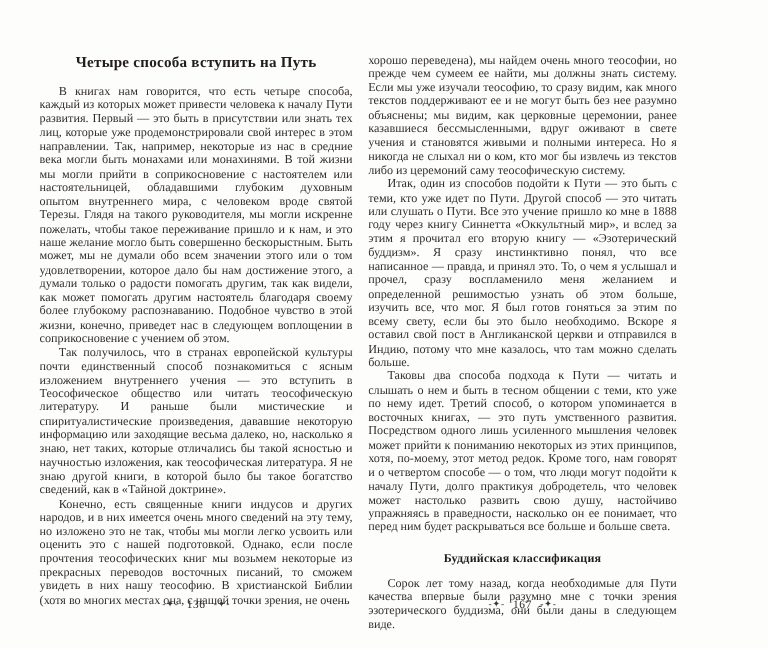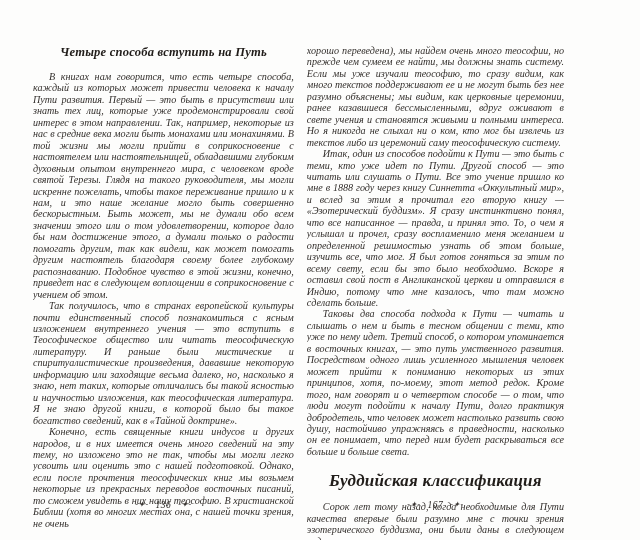--- a/index.html
+++ b/index.html
@@ -8,41 +8,40 @@
     background: #fdfdfc;
     overflow: hidden;
     font-family: "Liberation Serif", "DejaVu Serif", serif;
   }
   .spread {
     width: 592px; height: 540px;
     display: flex;
     padding: 0 28px 0 33px;
     gap: 13px;
     background: #fdfdfc;
-    font-style: italic;
   }
   .page {
     position: relative;
     height: 540px;
     padding-top: 45px;
     color: #312d2a;
     overflow: hidden;
   }
   .page-left  { width: 287px; }
   .page-right { width: 283px; }
   .chapter-title {
     font-size: 12.6px;
     font-weight: bold;
     text-align: center;
     color: #211d1a;
     letter-spacing: 0.2px;
     margin-bottom: 11px;
   }
   .section-title {
-    font-size: 17px;
+    font-size: 10px;
     font-weight: bold;
     text-align: center;
     color: #211d1a;
     letter-spacing: 0.2px;
     margin-top: 14px;
     margin-bottom: 10px;
   }
   .page p {
     font-size: 10.15px;
     line-height: 11.45px;

